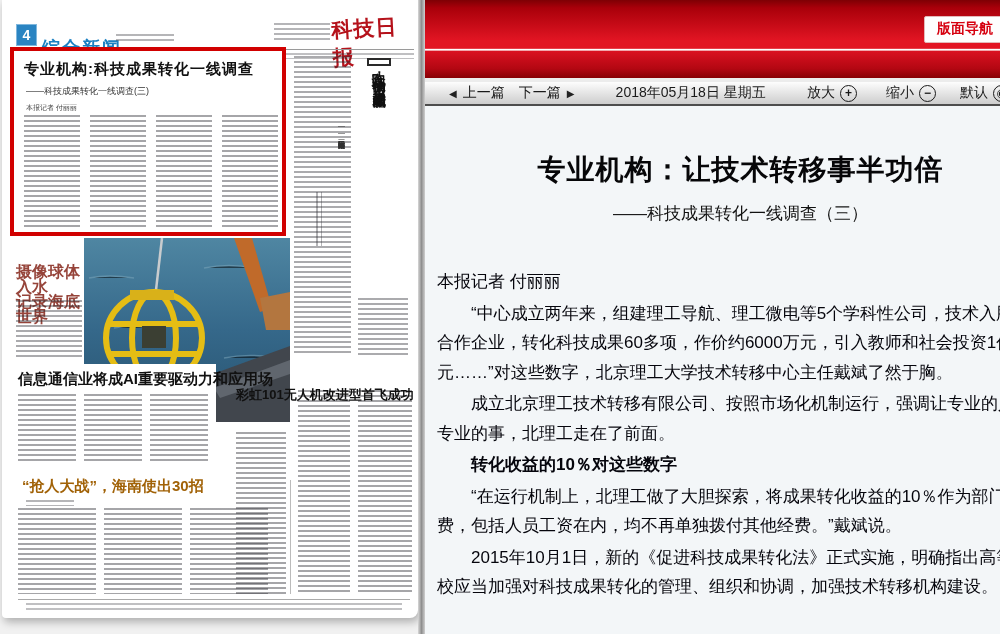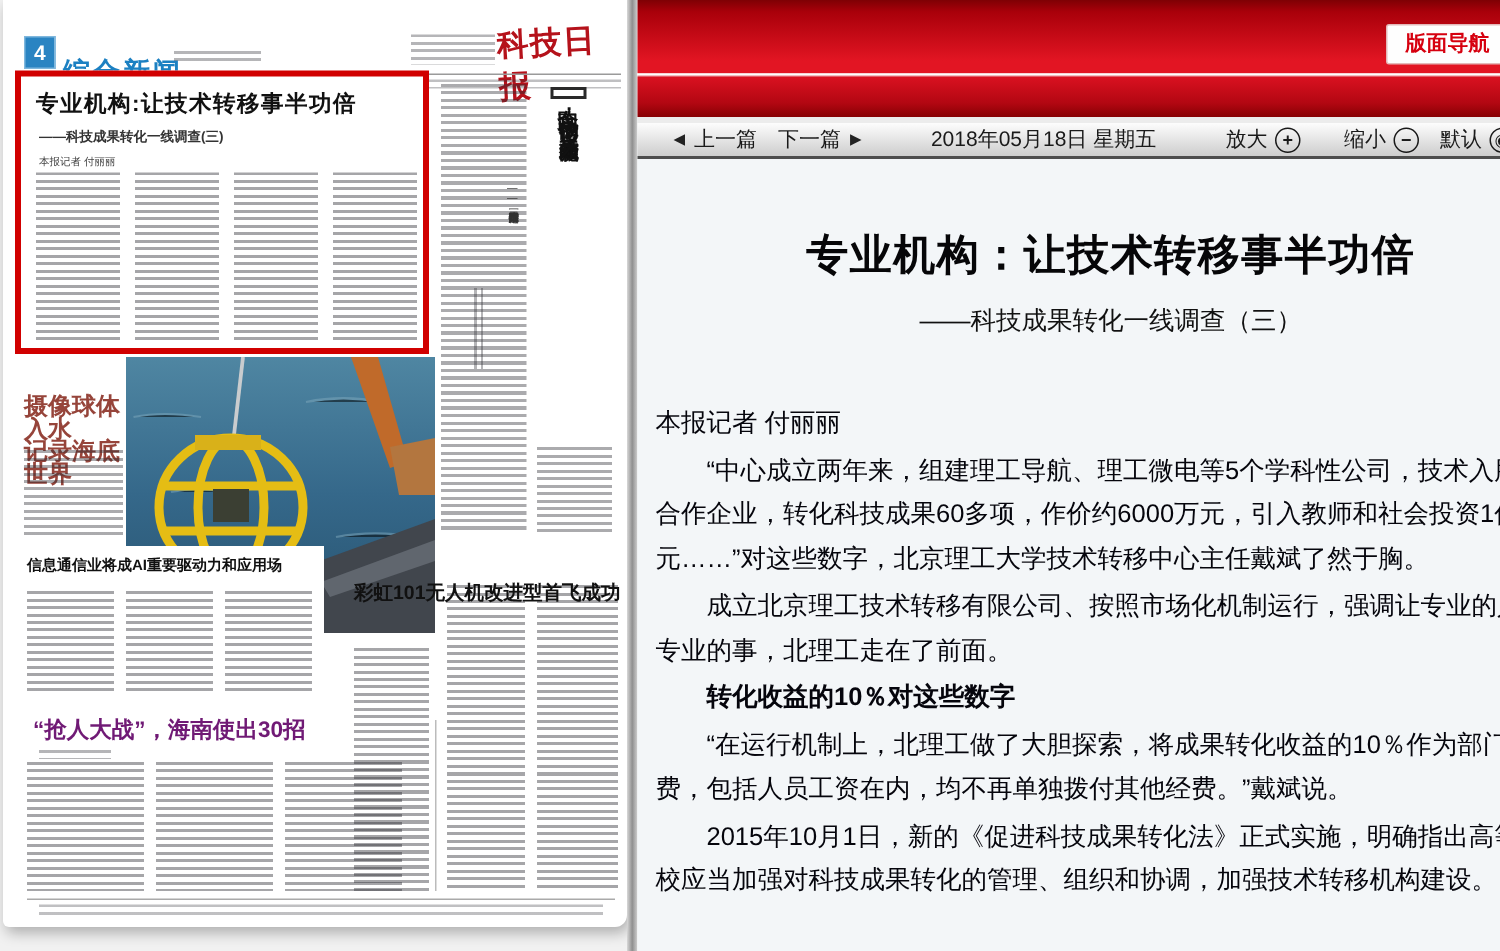--- a/index.html
+++ b/index.html
@@ -18,44 +18,44 @@
   #section-name{left:40px;top:36px;font-size:18px;font-weight:bold;color:#1c80c2;letter-spacing:2px;}
   #section-meta{left:114px;top:34px;width:58px;height:8px;opacity:.7;}
   #masthead-contact{left:272px;top:23px;width:56px;height:20px;opacity:.7;}
   #masthead-title{left:330px;top:14px;width:82px;font-family:"Liberation Serif","DejaVu Serif",serif;
                   font-size:21px;font-weight:bold;color:#b5121b;transform:rotate(-3deg);letter-spacing:1px;}
   #masthead-rule{left:272px;top:49px;width:140px;height:1px;background:#9a9a9a;}
   #masthead-meta{left:272px;top:53px;width:140px;height:6px;opacity:.6;}
 
   #highlight-box{left:8px;top:47px;width:268px;height:181px;border:4px solid #d10000;background:#fff;z-index:3;}
   #hl-title{left:10px;top:9px;font-size:15px;font-weight:bold;color:#111;letter-spacing:1px;white-space:nowrap;}
-  #hl-subtitle{left:12px;top:34px;font-size:9px;color:#333;font-weight:bold;}
+  #hl-subtitle{left:12px;top:34px;font-size:9px;color:#333;}
   #hl-byline{left:12px;top:52px;font-size:7px;color:#444;}
   .hl-col{top:64px;width:56px;height:112px;opacity:.85;}
 
   #right-col-sm1{left:292px;top:56px;width:57px;height:300px;opacity:.8;}
   #right-col-sm2{left:356px;top:298px;width:50px;height:60px;opacity:.8;}
 
   #v-headline{left:354px;top:58px;width:46px;height:234px;display:flex;flex-direction:column;align-items:center;}
   #v-quote-box{border:2px solid #2a2a2a;padding:2px 3px;margin-bottom:4px;}
   .vtext{writing-mode:vertical-rl;text-orientation:upright;}
   #v-quote-box .vtext{font-size:14px;font-weight:bold;color:#111;line-height:1;}
   #v-rest{font-size:13px;font-weight:bold;color:#111;line-height:1.05;letter-spacing:0;}
   #v-subtitle{left:334px;top:122px;height:142px;font-size:7px;color:#333;}
   #v-byline{left:314px;top:192px;width:6px;height:54px;opacity:.7;}
 
   #photo{left:82px;top:238px;width:206px;height:184px;z-index:2;}
   #caption-title{left:14px;top:264px;width:70px;font-size:16px;font-weight:bold;color:#96443a;line-height:15px;}
   #caption-sm{left:14px;top:300px;width:66px;height:60px;opacity:.8;}
 
   #ai-block{left:12px;top:364px;width:202px;height:106px;background:#fff;z-index:4;}
-  #ai-headline{left:4px;top:6px;width:196px;font-size:10px;font-weight:bold;color:#111;white-space:nowrap;}
+  #ai-headline{left:4px;top:6px;width:196px;font-size:15px;font-weight:bold;color:#111;white-space:nowrap;}
   .ai-col{top:30px;width:58px;height:70px;opacity:.85;}
 
-  #hainan-headline{left:20px;top:477px;font-size:15px;font-weight:bold;color:#701a75;z-index:4;}
+  #hainan-headline{left:20px;top:477px;font-size:15px;font-weight:bold;color:#a16207;z-index:4;}
   #hainan-byline{left:24px;top:500px;width:48px;height:6px;opacity:.7;}
   .hn-col{top:508px;width:78px;height:86px;opacity:.85;}
   #col-divider{left:288px;top:480px;width:1px;height:114px;background:#bbb;}
 
   #caihong-headline{left:234px;top:386px;font-size:13px;font-weight:bold;color:#111;white-space:nowrap;z-index:3;}
   .ch-col{opacity:.85;}
 
   #footer-rule{left:16px;top:599px;width:392px;height:1px;background:#aaa;}
   #footer-sm{left:24px;top:603px;width:376px;height:7px;opacity:.6;}
 
@@ -99,21 +99,21 @@
       <div id="pagenum-box" class="abs">4</div>
       <div id="section-name" class="abs">综合新闻</div>
       <div id="section-meta" class="abs sm"></div>
 
       <div id="masthead-contact" class="abs sm"></div>
       <div id="masthead-title" class="abs">科技日报</div>
       <div id="masthead-rule" class="abs"></div>
       <div id="masthead-meta" class="abs sm"></div>
 
       <div id="highlight-box" class="abs">
-        <div id="hl-title" class="abs">专业机构:让技术转移事半功倍</div>
+        <div id="hl-title" class="abs">专业机构:科技成果转化一线调查</div>
         <div id="hl-subtitle" class="abs">——科技成果转化一线调查(三)</div>
         <div id="hl-byline" class="abs">本报记者 付丽丽</div>
         <div class="abs sm hl-col" style="left:10px"></div>
         <div class="abs sm hl-col" style="left:76px"></div>
         <div class="abs sm hl-col" style="left:142px"></div>
         <div class="abs sm hl-col" style="left:208px"></div>
       </div>
 
       <div id="right-col-sm1" class="abs sm"></div>
       <div id="right-col-sm2" class="abs sm"></div>
@@ -205,21 +205,21 @@
         <span class="tb-item">上一篇</span>
         <span class="tb-item" style="margin-left:8px">下一篇</span>
         <span class="arrow">▶</span>
       </div>
       <div id="tb-center">2018年05月18日 星期五</div>
       <div id="tb-right">
         <span class="tb-item">放大</span>
         <span class="circ">+</span>
         <span class="tb-item" style="margin-left:24px">缩小</span>
         <span class="circ">−</span>
-        <span class="tb-item" style="margin-left:9px">默认</span>
+        <span class="tb-item" style="margin-left:19px">默认</span>
         <span class="circ">◉</span>
       </div>
     </div>
 
     <div id="content" class="abs">
       <div id="art-title">专业机构：让技术转移事半功倍</div>
       <div id="art-subtitle">——科技成果转化一线调查（三）</div>
       <div id="art-body">
         <p id="art-byline" class="no-indent">本报记者 付丽丽</p>
         <p>“中心成立两年来，组建理工导航、理工微电等5个学科性公司，技术入股7家合作企业，转化科技成果60多项，作价约6000万元，引入教师和社会投资1亿多元……”对这些数字，北京理工大学技术转移中心主任戴斌了然于胸。</p>

